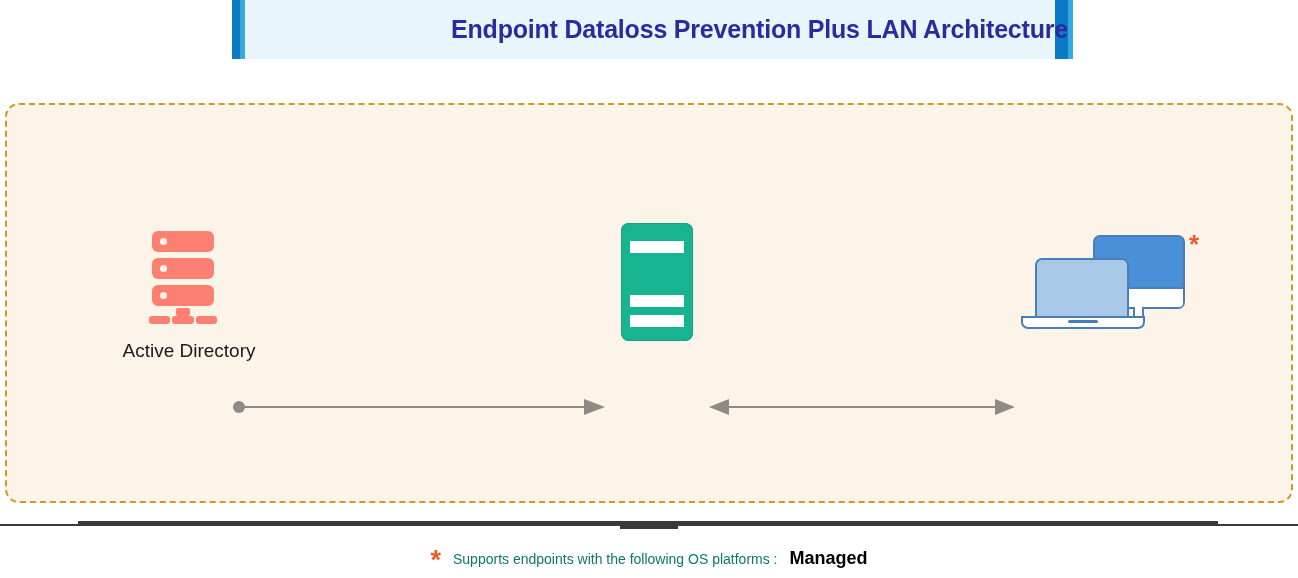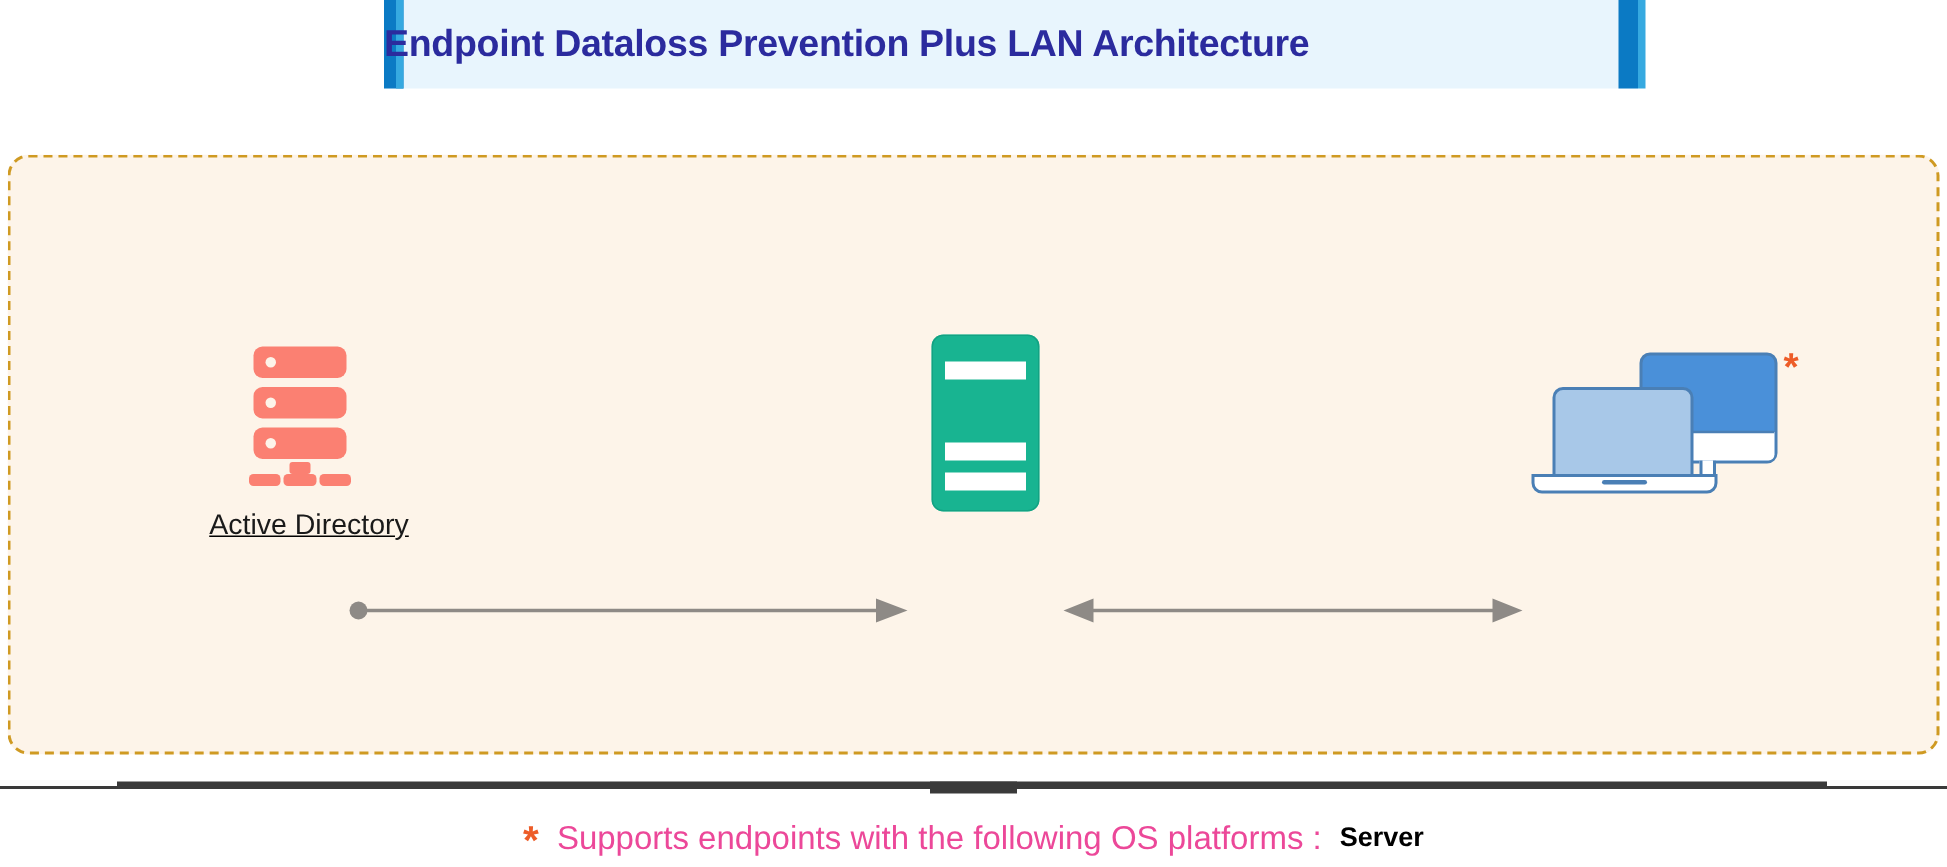--- a/index.html
+++ b/index.html
@@ -21,22 +21,21 @@
   .title-banner {
     position: absolute;
     left: 232px;
     top: 0px;
     width: 836px;
     height: 59px;
     background: #e8f5fd;
     box-sizing: border-box;
     display: flex;
     align-items: center;
-    justify-content: flex-start;
-    margin-left: 24px;
+    justify-content: flex-end;
   }
   .title-banner .edge {
     position: absolute;
     top: 0;
     width: 13px;
     height: 59px;
     background: #0b7ac4;
   }
   .title-banner .edge.left  { left: 0px; }
   .title-banner .edge.right { right: 0px; }
@@ -81,24 +80,23 @@
   }
   .node-label {
     font-size: 19px;
     color: #1a1a1a;
     white-space: nowrap;
     line-height: 1;
   }
 
   
   #node-active-directory {
-    left: 111px;
+    left: 94px;
     top: 126px;
     width: 176px;
-    text-decoration: underline;
   }
   .ad-icon {
     position: relative;
     width: 80px;
     height: 96px;
     margin: 0 auto 14px auto;
   }
   .ad-bar {
     position: absolute;
     left: 3px;
@@ -292,22 +290,22 @@
     gap: 12px;
   }
   .footer-asterisk {
     font-size: 27px;
     line-height: 1;
     color: #ed5c28;
     font-weight: bold;
     transform: translateY(2px);
   }
   .footer-text {
-    font-size: 22px;
-    color: #ec4899;
+    font-size: 14px;
+    color: #0f766e;
     white-space: nowrap;
   }
   .footer-platform {
     font-size: 18px;
     font-weight: bold;
     color: #000000;
     white-space: nowrap;
   }
 </style>
 </head>
@@ -379,14 +377,14 @@
 
 </div>
 
 <div class="footer-divider-thin"></div>
 <div class="footer-divider-thick"></div>
 <div class="footer-divider-tab"></div>
 
 <div class="footer-note">
   <span class="footer-asterisk">*</span>
   <span class="footer-text">Supports endpoints with the following OS platforms :</span>
-  <span class="footer-platform">Server</span>
+  <span class="footer-platform">Managed</span>
 </div>
 
 </body></html>

